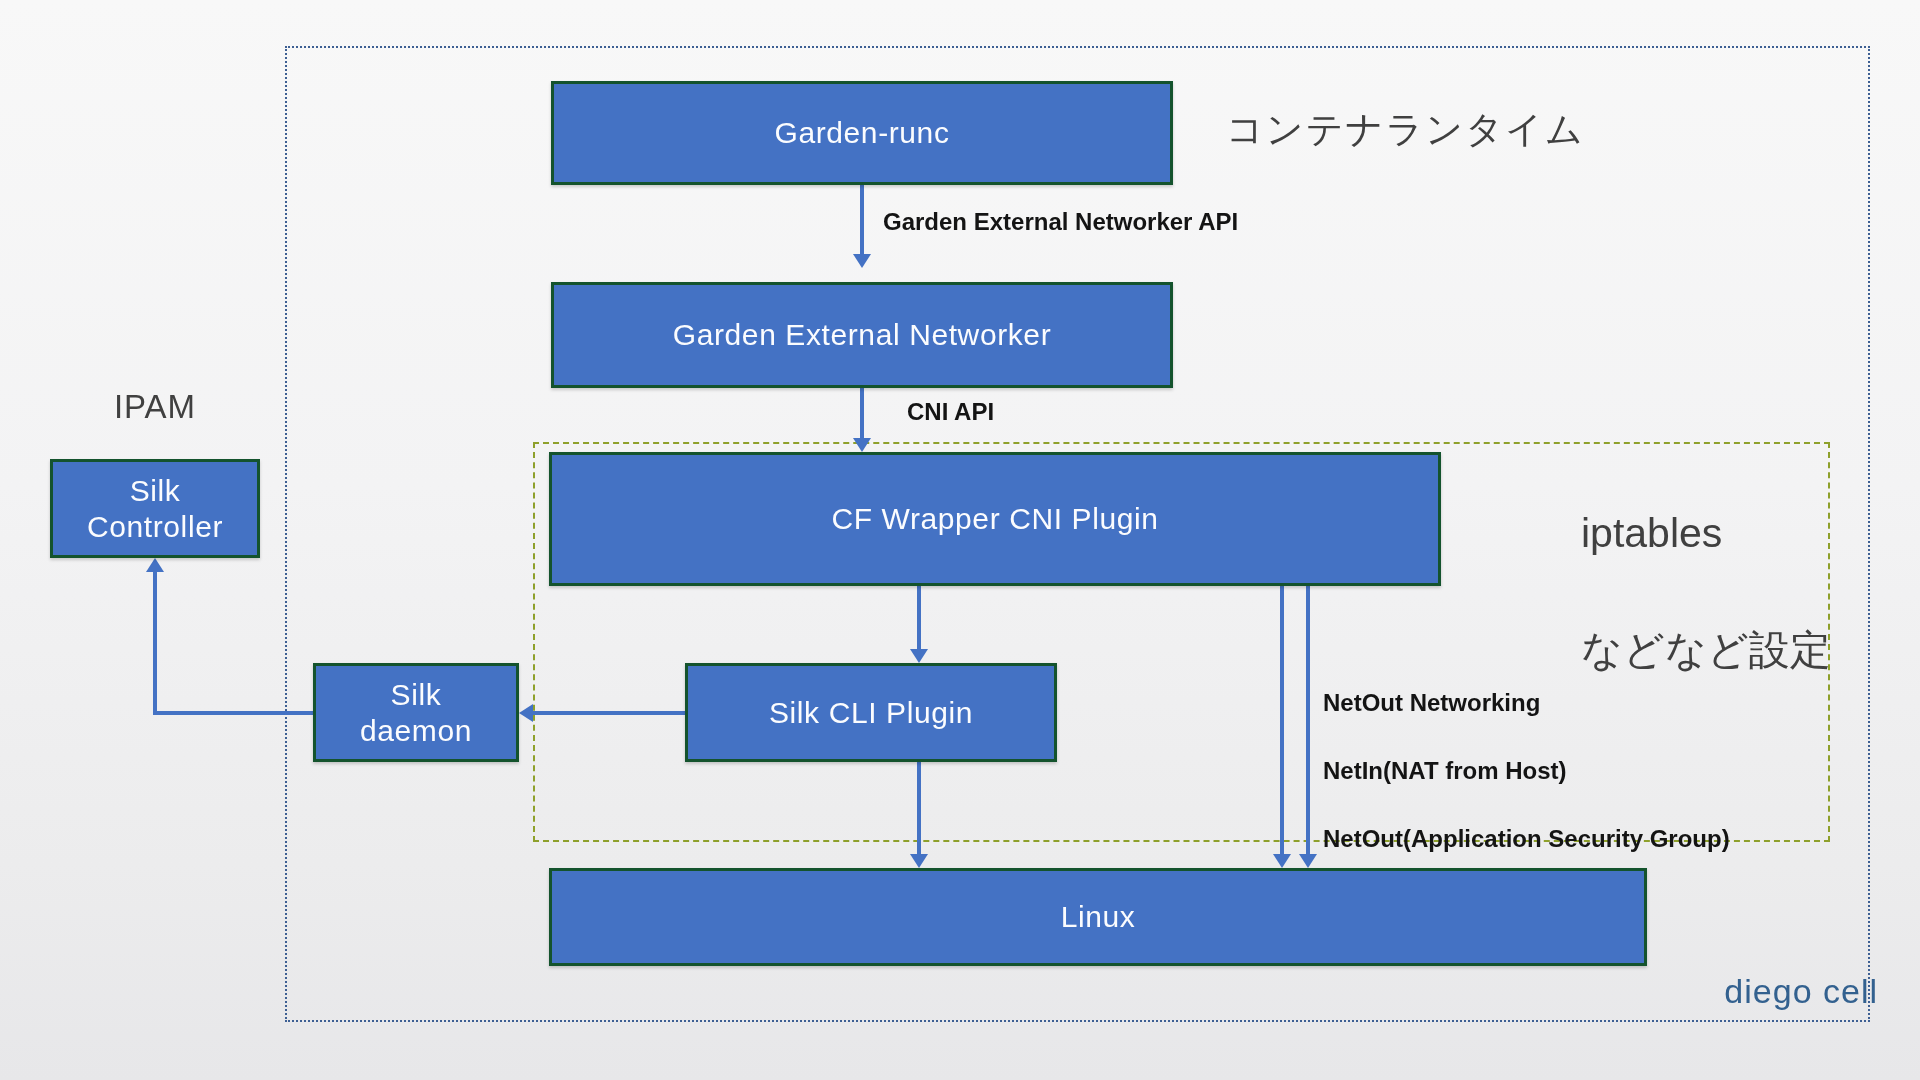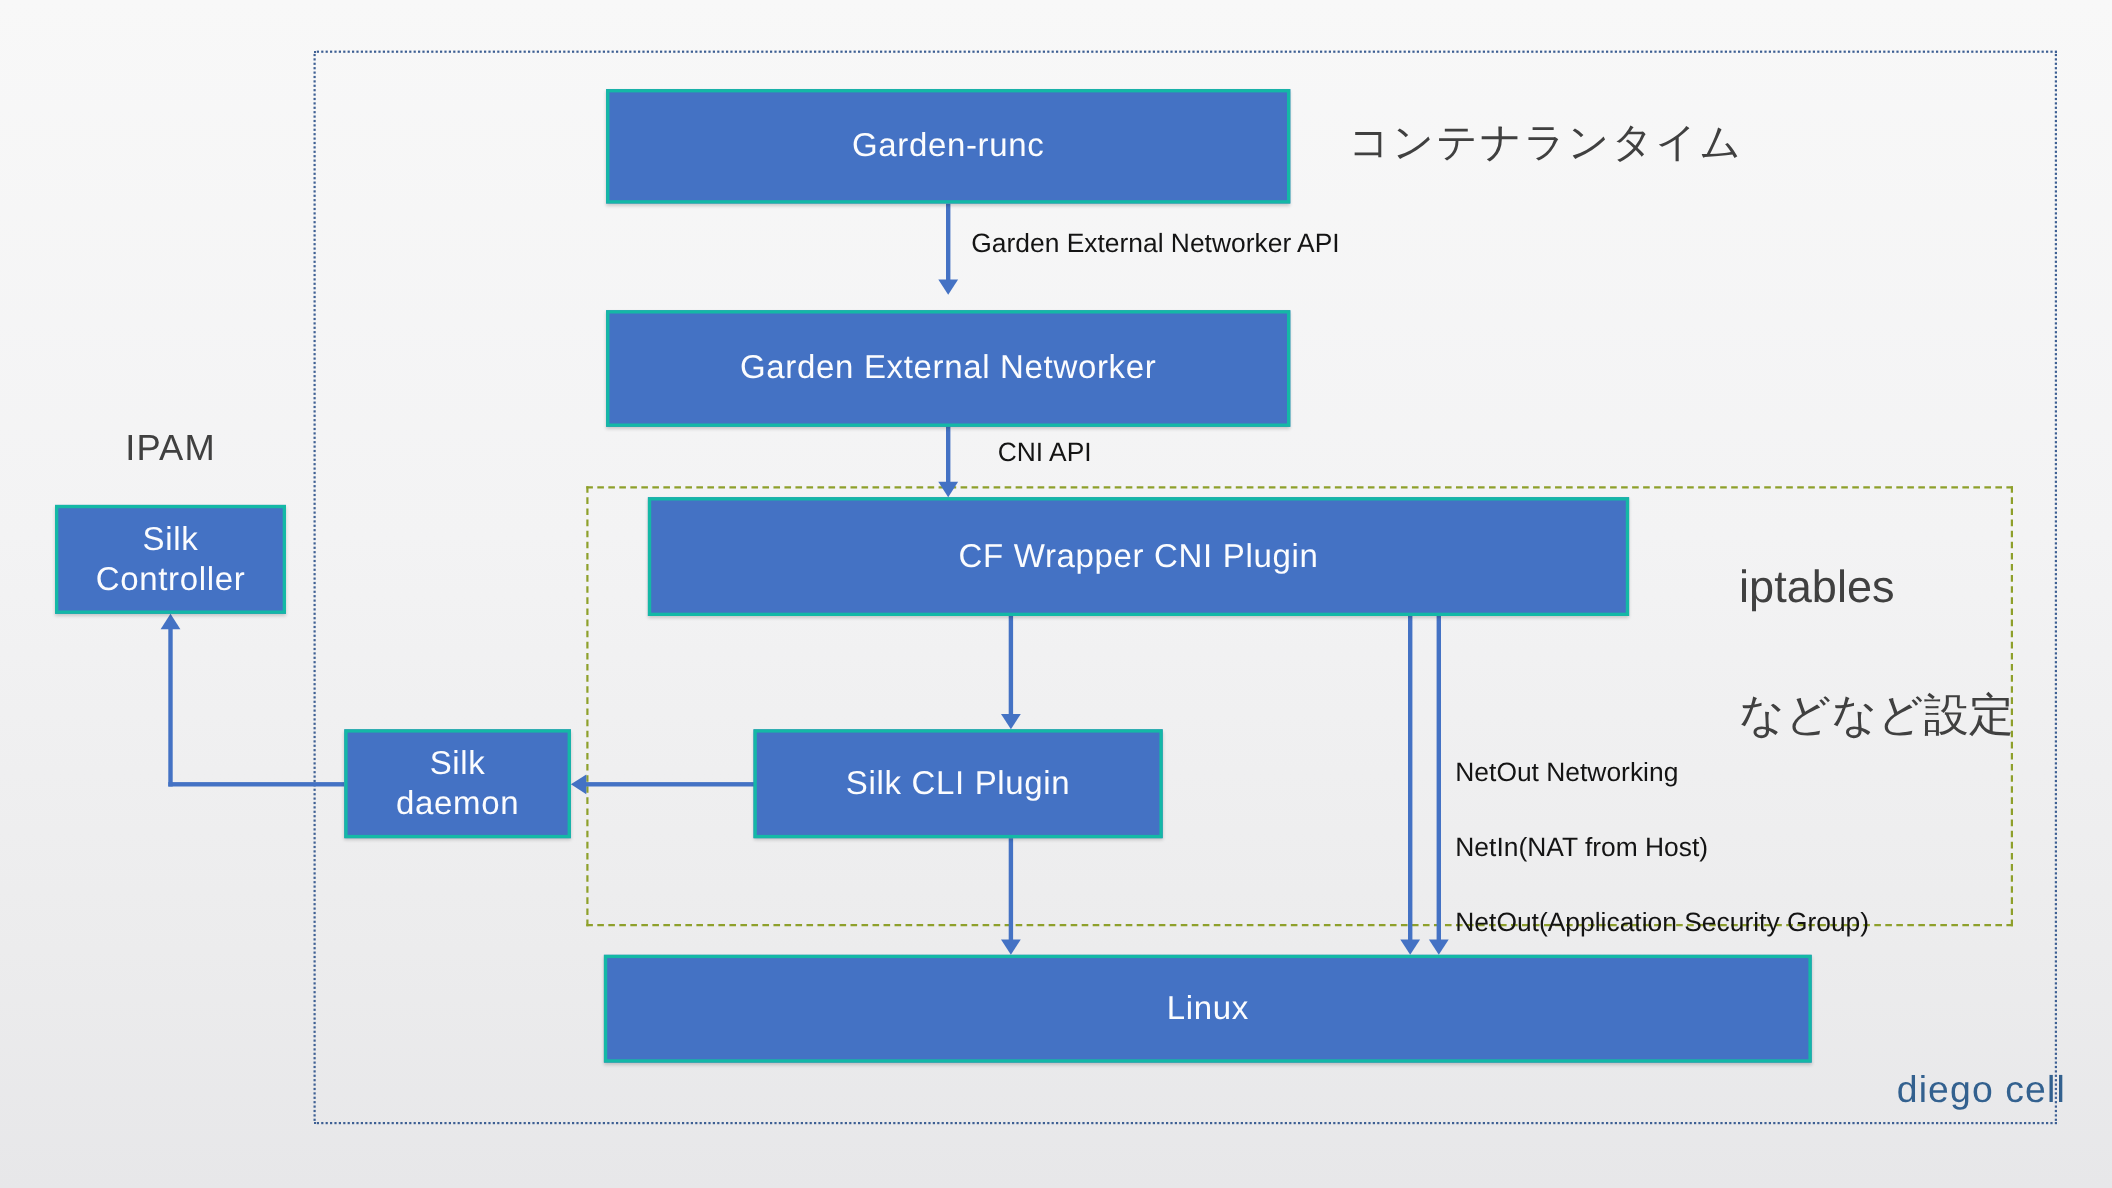--- a/index.html
+++ b/index.html
@@ -16,29 +16,29 @@
     border:2px dotted #3d5f93;box-sizing:border-box;
   }
   .inner-frame{
     position:absolute;left:533px;top:442px;width:1297px;height:400px;
     border:2px dashed #8ea02b;box-sizing:border-box;
   }
 
   
   .node{
     position:absolute;box-sizing:border-box;
-    background:#4472c4;border:3px solid #14b8a6;
+    background:#4472c4;border:3px solid #14532d;
     color:#fbfcfe;display:flex;align-items:center;justify-content:center;
     font-size:30px;font-weight:400;letter-spacing:.6px;text-align:center;
     white-space:pre-line;line-height:1.2;
     box-shadow:0 2px 3px rgba(0,0,0,.18);
   }
   .node-garden-runc{left:551px;top:81px;width:622px;height:104px;}
   .node-gen{left:551px;top:282px;width:622px;height:106px;}
-  .node-cf-wrapper{left:549px;top:452px;width:892px;height:108px;margin-left:40px;}
+  .node-cf-wrapper{left:549px;top:452px;width:892px;height:134px;}
   .node-silk-cli{left:685px;top:663px;width:372px;height:99px;}
   .node-silk-daemon{left:313px;top:663px;width:206px;height:99px;}
   .node-silk-controller{left:50px;top:459px;width:210px;height:99px;}
   .node-linux{left:549px;top:868px;width:1098px;height:98px;}
 
   
   .line{position:absolute;background:#4472c4;}
   .lv{width:4px;} .lh{height:4px;}
   .head{position:absolute;width:0;height:0;}
   .head-down{border-left:9px solid transparent;border-right:9px solid transparent;border-top:14px solid #4472c4;}
@@ -49,21 +49,21 @@
   .l-a2{left:860px;top:373px;height:66px;} .h-a2{left:853px;top:438px;}
   .l-a3{left:917px;top:558px;height:92px;} .h-a3{left:910px;top:649px;}
   .l-a4{left:917px;top:762px;height:93px;} .h-a4{left:910px;top:854px;}
   .l-a5{left:1280px;top:557px;height:298px;} .h-a5{left:1273px;top:854px;}
   .l-a6{left:1306px;top:557px;height:298px;} .h-a6{left:1299px;top:854px;}
   .l-a7{left:532px;top:711px;width:173px;} .h-a7{left:519px;top:704px;}
   .l-a8h{left:153px;top:711px;width:160px;} .l-a8v{left:153px;top:570px;height:145px;} .h-a8{left:146px;top:558px;}
 
   
   .annot{position:absolute;white-space:pre-line;}
-  .lbl-black{color:#141414;font-weight:400;font-size:24px;line-height:1.42;}
+  .lbl-black{color:#141414;font-weight:700;font-size:24px;line-height:1.42;}
   .lbl-green{color:#404040;font-weight:400;}
   .gen-api-label{left:883px;top:205px;}
   .cni-api-label{left:883px;top:395px;margin-left:24px;}
   .jp-title{left:1226px;top:105px;font-size:37px;letter-spacing:2px;}
   .ipam-label{left:50px;top:388px;width:210px;text-align:center;font-size:33px;letter-spacing:1px;}
   .side-note{left:1581px;top:446px;font-size:41px;line-height:1.42;}
   .legacy-note{left:1323px;top:652px;}
   .diego-cell{right:42px;top:972px;font-size:34px;color:#33618f;font-weight:400;letter-spacing:1px;}
 </style>
 </head>

